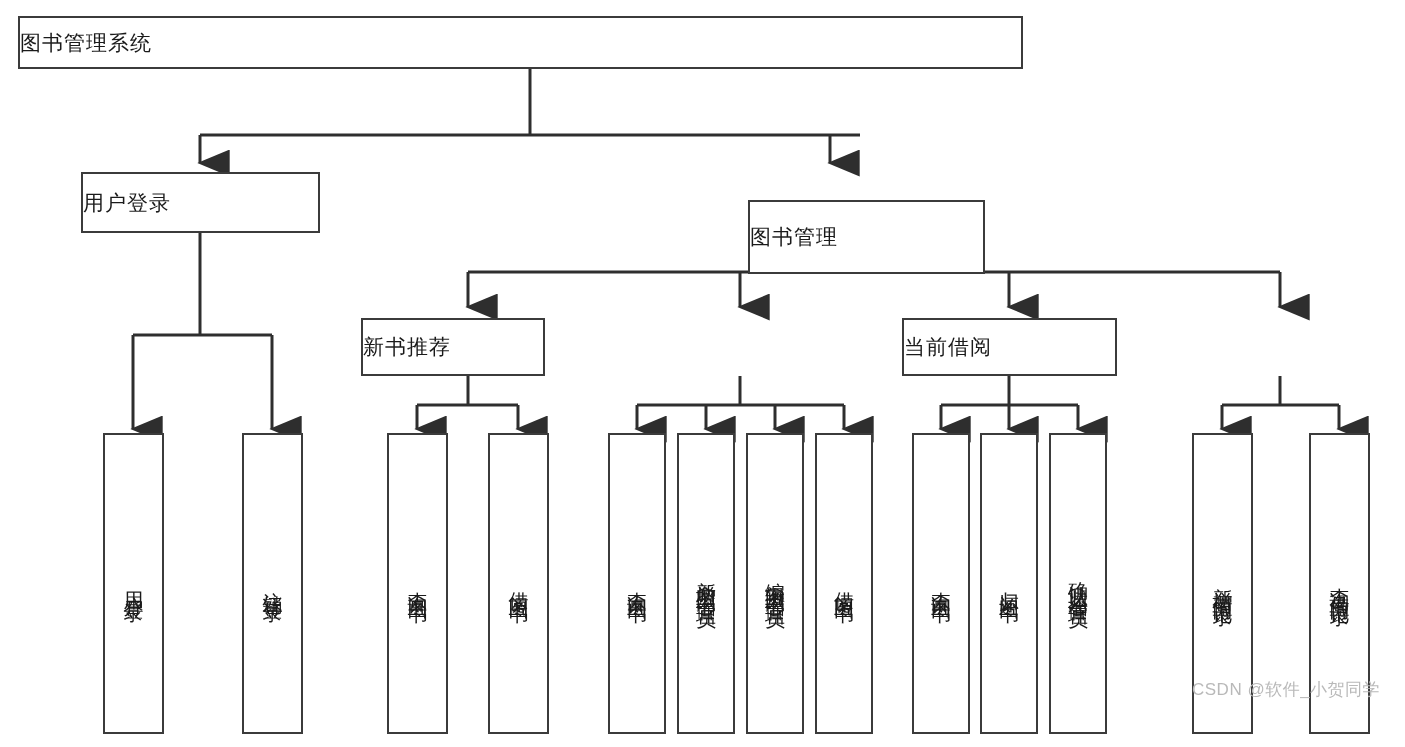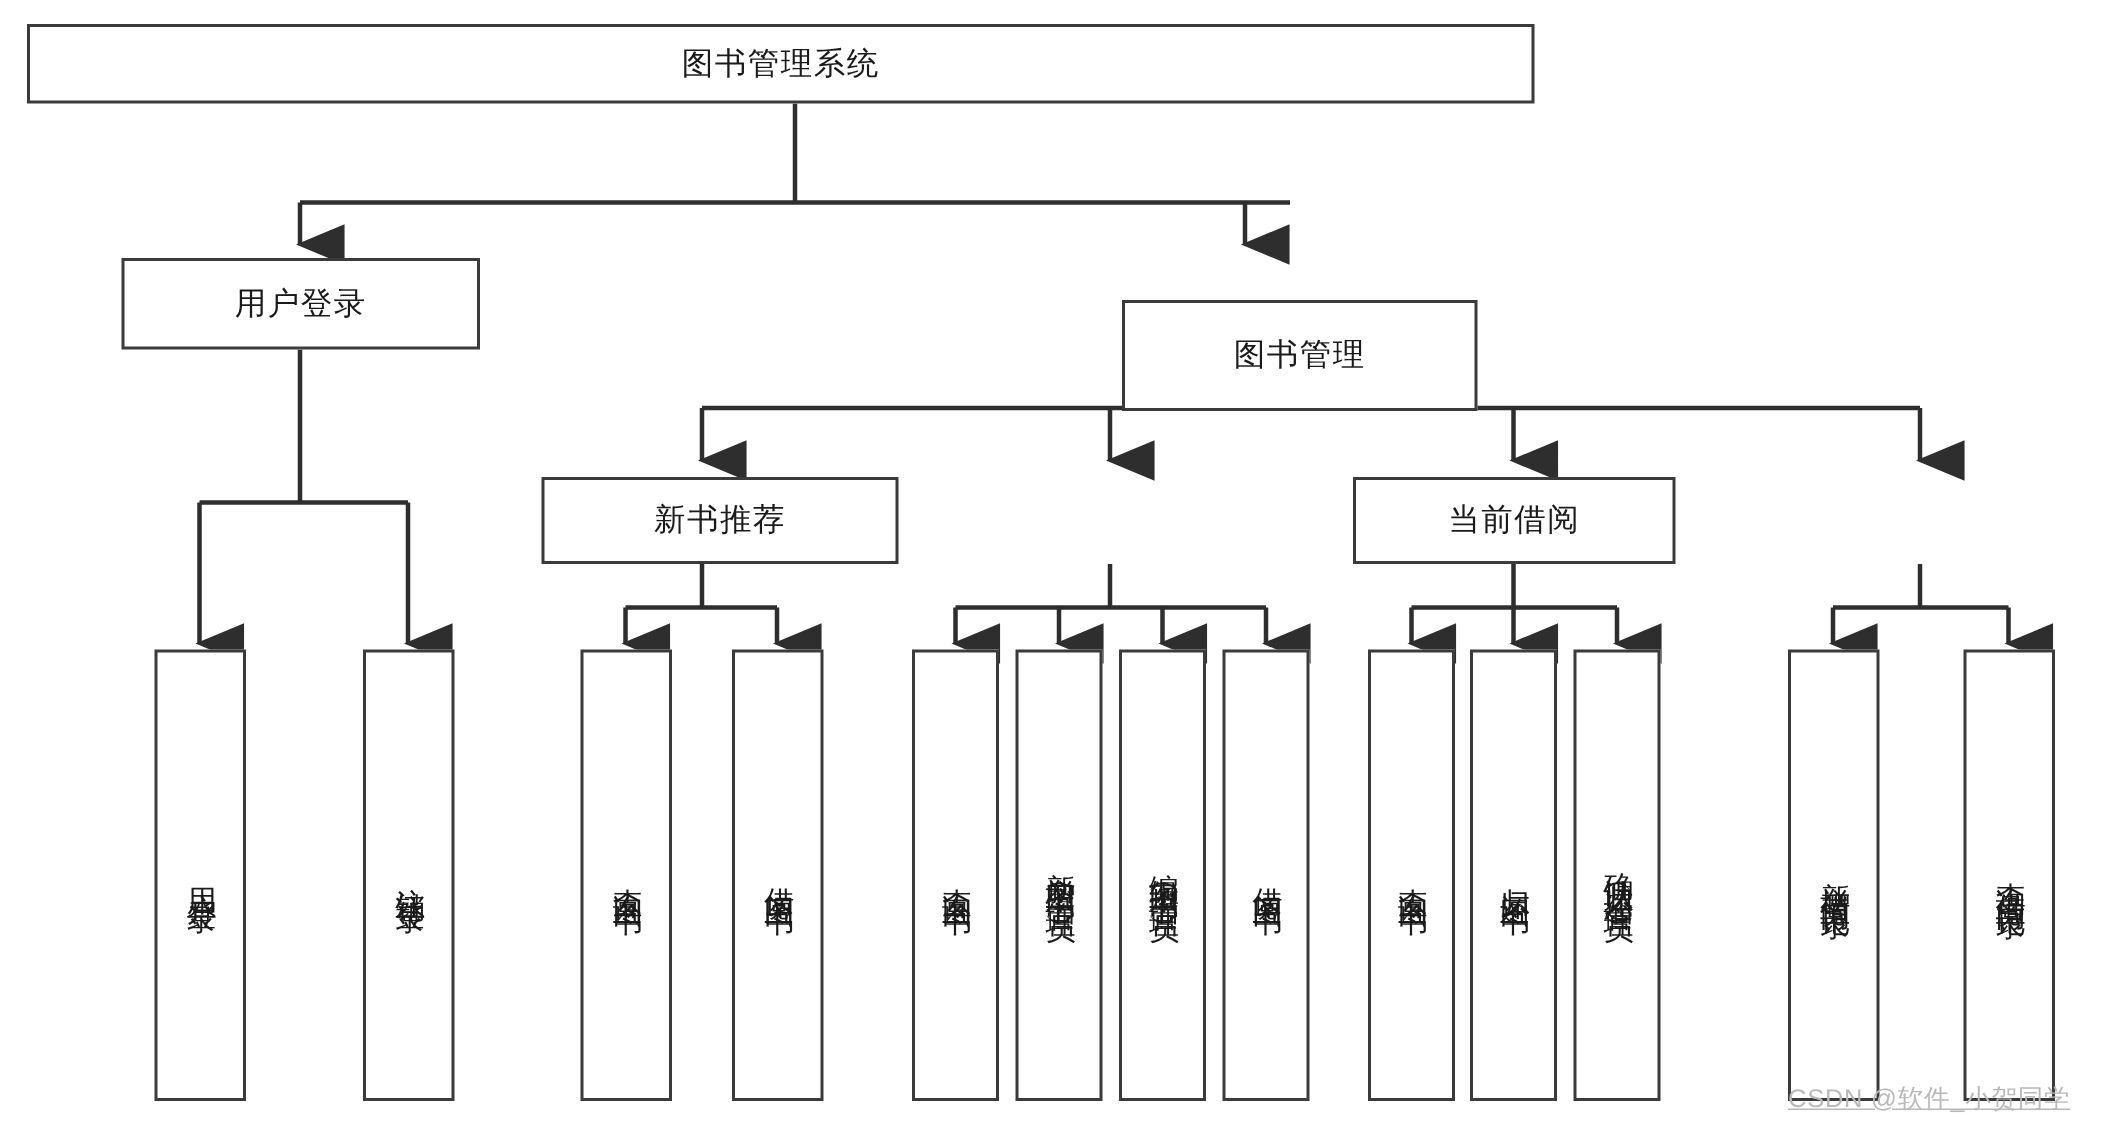--- a/index.html
+++ b/index.html
@@ -17,21 +17,20 @@
     background: #ffffff;
     overflow: hidden;
   }
   .node {
     position: absolute;
     box-sizing: border-box;
     border: 2px solid #3b3b3b;
     background: #ffffff;
     display: flex;
     align-items: center;
-    justify-content: center;
     color: #1a1a1a;
   }
   .node.horiz {
     font-size: 21px;
     letter-spacing: 1px;
     line-height: 1.2;
   }
   .node.vert {
     writing-mode: vertical-rl;
     text-orientation: upright;
@@ -123,21 +122,21 @@
     <span>图书管理系统</span>
   </div>
 
   <div class="node horiz" style="left:81px; top:172px; width:239px; height:61px;">
     <span>用户登录</span>
   </div>
   <div class="node horiz" style="left:748px; top:172px; width:237px; height:74px;margin-top:28px;">
     <span>图书管理</span>
   </div>
 
-  <div class="node horiz" style="left:361px; top:318px; width:238px; height:58px;">
+  <div class="node horiz" style="left:361px; top:318px; width:184px; height:58px;">
     <span>新书推荐</span>
   </div>
   <div class="node horiz" style="left:902px; top:318px; width:215px; height:58px;">
     <span>当前借阅</span>
   </div>
 
   <div class="node vert" style="left:103px; top:433px; width:61px; height:301px;">
     <span class="vtext">用户登录</span>
   </div>
   <div class="node vert" style="left:242px; top:433px; width:61px; height:301px;">
@@ -174,15 +173,15 @@
     <span class="vtext">确认归还（管理员）</span>
   </div>
 
   <div class="node vert" style="left:1192px; top:433px; width:61px; height:301px;">
     <span class="vtext">新增借阅记录</span>
   </div>
   <div class="node vert" style="left:1309px; top:433px; width:61px; height:301px;">
     <span class="vtext">查询借阅记录</span>
   </div>
 
-  <div class="watermark" style="left:1192px; top:721px;text-decoration:underline;">CSDN @软件_小贺同学</div>
+  <div class="watermark" style="left:1192px; top:678px;">CSDN @软件_小贺同学</div>
 
 </div>
 
 </body></html>

